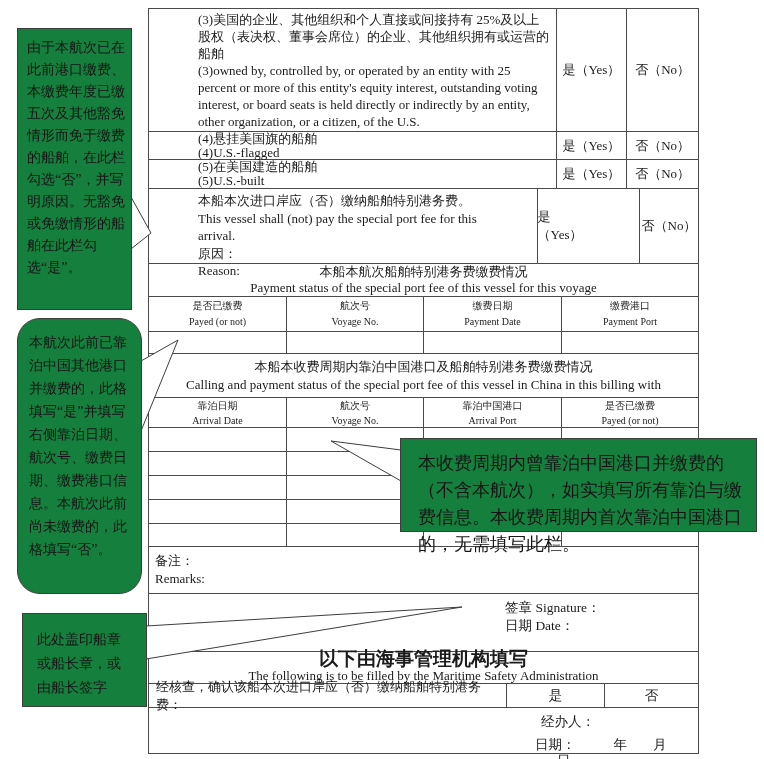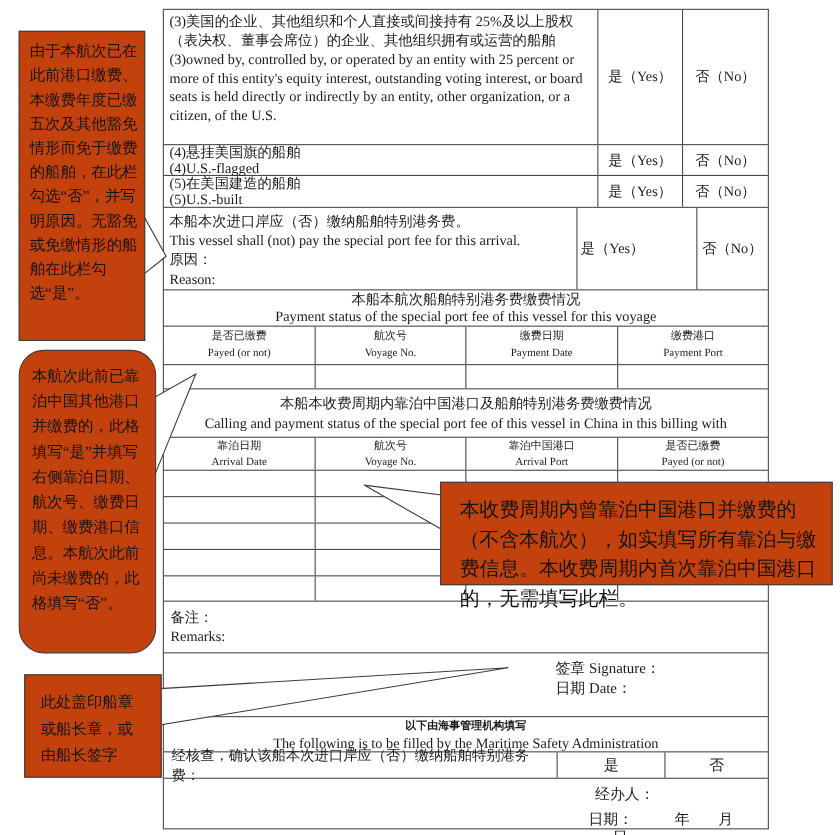--- a/index.html
+++ b/index.html
@@ -9,50 +9,50 @@
   }
   
   #form-table{
     position:absolute;left:148px;top:8px;width:549px;
     border:1px solid #4a4a4a;z-index:1;background:#fff;
   }
   .row{display:flex;box-sizing:border-box;width:549px;}
   .row + .row{border-top:1px solid #4a4a4a;}
   .cell{box-sizing:border-box;height:100%;}
   .cell + .cell{border-left:1px solid #4a4a4a;}
-  .content-cell{width:394px;font-size:13px;line-height:17px;padding:2px 5px;}
+  .content-cell{width:394px;font-size:13px;line-height:17px;padding:2px 5px;margin-left:44px;}
   .yes-cell,.no-cell{display:flex;align-items:center;justify-content:center;font-size:13px;}
   .yes-cell{width:77px;}
   .no-cell{width:78px;}
   .two-line{font-size:13px;line-height:14px;padding:0 5px;display:flex;flex-direction:column;justify-content:center;}
   .section-row{flex-direction:column;align-items:center;justify-content:center;text-align:center;font-size:13px;display:flex;}
   .hdr-cell{display:flex;flex-direction:column;align-items:center;justify-content:center;text-align:center;font-size:10px;line-height:16px;}
   .c1{width:137px;}.c2{width:137px;}.c3{width:138px;}.c4{width:137px;}
   .empty-cell{background:transparent;}
   .remarks-row{flex-direction:column;display:flex;justify-content:center;padding-left:6px;font-size:13px;line-height:18px;}
   .sig-row{display:block;padding-top:5px;}
   .sig-line{padding-left:356px;font-size:13.5px;line-height:17px;}
   .sig-line.second{margin-top:1px;}
   .msa-title-row{display:flex;flex-direction:column;align-items:center;justify-content:center;text-align:center;}
-  .msa-zh{font-family:Liberation Serif, serif;font-weight:bold;font-size:10px;line-height:17px;}
+  .msa-zh{font-family:Liberation Mono, monospace;font-weight:bold;font-size:19px;line-height:17px;}
   .msa-en{font-size:13px;line-height:14px;}
   .verify-cell{width:357px;display:flex;align-items:center;padding-left:7px;font-size:13px;}
   .v-yes{width:98px;display:flex;align-items:center;justify-content:center;font-size:13.5px;}
   .v-no{width:94px;display:flex;align-items:center;justify-content:center;font-size:13.5px;}
   .officer-row{display:block;padding-top:6px;font-size:13.5px;}
   .officer-line{padding-left:392px;line-height:16px;}
   .officer-date{padding-left:386px;line-height:16px;margin-top:7px;}
   .officer-date .ymd-y{margin-left:38px;}
   .officer-date .ymd-m{margin-left:26px;}
   .officer-date .ymd-d{margin-left:22px;}
   
   #pointer-overlay{position:absolute;left:0;top:0;z-index:2;pointer-events:none;}
   
   .callout{
-    position:absolute;background:#c2410c;border:1px solid #3d3d3d;
+    position:absolute;background:#15803d;border:1px solid #3d3d3d;
     box-sizing:border-box;z-index:3;font-size:14px;color:#141414;
   }
   #callout-1{left:17px;top:28px;width:115px;height:282px;padding:8px 5px 6px 9px;line-height:22px;}
   #callout-2{left:17px;top:318px;width:125px;height:276px;padding:12px 8px 8px 11px;line-height:23px;border-radius:23px;}
   #callout-3{left:22px;top:613px;width:125px;height:94px;padding:14px 14px 6px 14px;line-height:24px;}
   #callout-4{left:400px;top:438px;width:357px;height:94px;padding:11px 8px 8px 17px;font-size:18px;line-height:27px;}
 </style>
 </head>
 <body>
 

